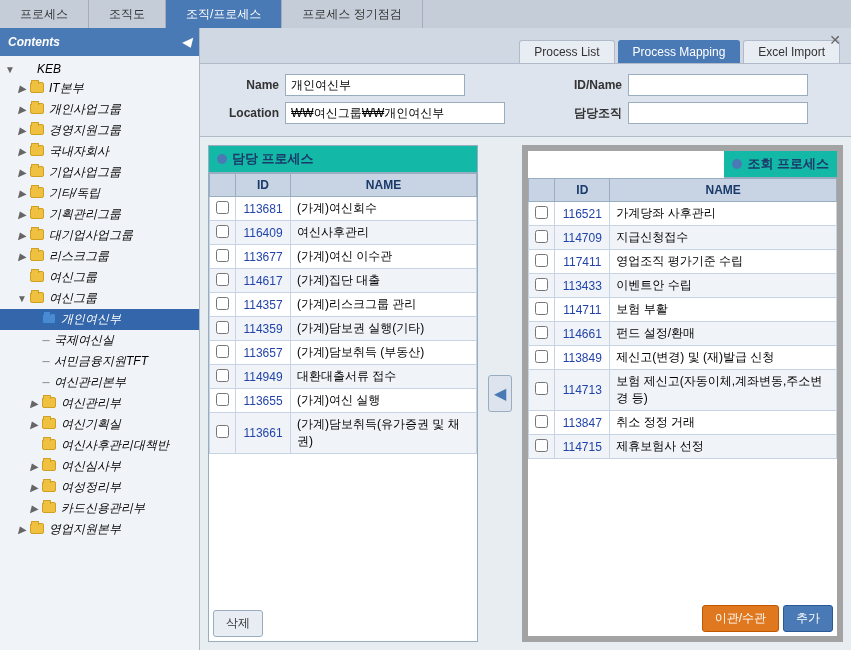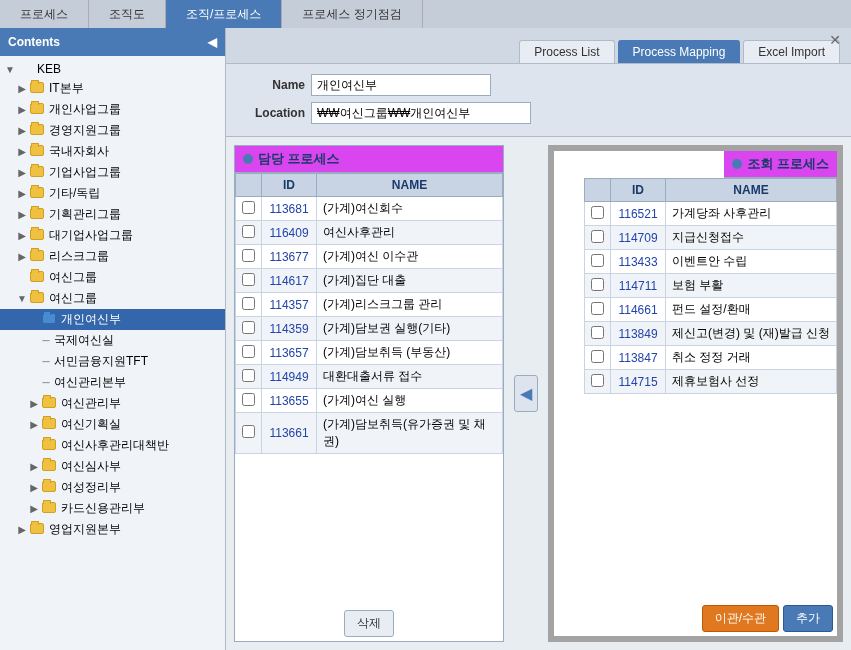--- a/index.html
+++ b/index.html
@@ -7,21 +7,21 @@
 
     
     .top-nav { display: flex; background: #c5cdd8; height: 28px; align-items: stretch; }
     .top-nav-tab { padding: 0 20px; display: flex; align-items: center; cursor: pointer; border-right: 1px solid #aab; color: #333; font-size: 12px; }
     .top-nav-tab.active { background: #4a7ab5; color: white; }
 
     
     .main-layout { display: flex; height: 622px; }
 
     
-    .sidebar { width: 226px; background: #f0f4f8; border-right: 1px solid #b0b8c4; display: flex; flex-direction: column; }
+    .sidebar { width: 200px; background: #f0f4f8; border-right: 1px solid #b0b8c4; display: flex; flex-direction: column; font-style: italic; }
     .sidebar-header { background: #4a7ab5; color: white; padding: 5px 8px; display: flex; justify-content: space-between; align-items: center; font-weight: bold; font-size: 12px; height: 28px; }
     .sidebar-content { overflow-y: auto; flex: 1; padding: 4px 0; }
     .tree-item { display: flex; align-items: center; padding: 2px 4px; cursor: pointer; white-space: nowrap; }
     .tree-item.selected { background: #3366aa; color: white; }
     .tree-item .toggle { width: 12px; text-align: center; color: #666; font-size: 10px; margin-right: 2px; }
     .tree-item .icon { width: 16px; height: 14px; margin-right: 3px; display: inline-block; }
     .folder-icon { background: #f0c040; border: 1px solid #d0a020; border-radius: 2px; width: 14px; height: 11px; position: relative; }
     .folder-icon::before { content: ''; position: absolute; top: -3px; left: 0; width: 6px; height: 3px; background: #f0c040; border: 1px solid #d0a020; border-radius: 1px 1px 0 0; border-bottom: none; }
     .folder-icon-selected { background: #4a8ad0; border-color: #2a6ab0; }
     .folder-icon-selected::before { background: #4a8ad0; border-color: #2a6ab0; }
@@ -45,21 +45,21 @@
     .form-row { display: flex; align-items: center; margin-bottom: 6px; }
     .form-label { width: 65px; color: #333; font-weight: bold; font-size: 12px; text-align: right; margin-right: 6px; }
     .form-input { border: 1px solid #9aacbf; padding: 2px 5px; background: white; height: 22px; width: 180px; font-size: 12px; }
     .form-input-wide { width: 220px; }
 
     
     .panels-container { display: flex; flex: 1; padding: 8px; gap: 6px; overflow: hidden; }
 
     
     .panel-left { flex: 0 0 270px; display: flex; flex-direction: column; border: 1px solid #9aacbf; background: white; }
-    .panel-header { background: #d946ef; padding: 4px 8px; border-bottom: 1px solid #9aacbf; display: flex; align-items: center; }
+    .panel-header { background: #14b8a6; padding: 4px 8px; border-bottom: 1px solid #9aacbf; display: flex; align-items: center; }
     .panel-header-dot { width: 10px; height: 10px; background: #4a7ab5; border-radius: 50%; margin-right: 5px; }
     .panel-title { font-weight: bold; color: #1a3a6a; font-size: 13px; }
 
     .process-table { width: 100%; border-collapse: collapse; font-size: 12px; }
     .process-table th { background: #c8d4e4; border: 1px solid #9aacbf; padding: 4px 6px; text-align: center; color: #1a3a6a; font-weight: bold; }
     .process-table td { border: 1px solid #c8d4e4; padding: 3px 6px; text-align: center; }
     .process-table tr:nth-child(even) td { background: #f0f4f8; }
     .process-table td.name-cell { text-align: left; }
     .process-table td.chk { width: 20px; }
     .process-table td.id-cell { width: 55px; color: #2244aa; }
@@ -71,21 +71,21 @@
     
     .panel-right { flex: 1; display: flex; flex-direction: column; border: 6px solid #a3a3a3; background: white; align-items: flex-end; }
     .btn { padding: 4px 12px; border: 1px solid #9aacbf; background: #e8edf4; cursor: pointer; font-size: 12px; border-radius: 3px; }
     .btn-delete { background: #e8edf4; border-color: #9aacbf; color: #333; }
     .btn-blue { background: #4a7ab5; color: white; border-color: #2a5a95; }
     .btn-orange { background: #e07820; color: white; border-color: #c05800; }
 
     .checkbox-cell { width: 18px; }
     input[type="checkbox"] { width: 13px; height: 13px; }
 
-    .bottom-btns-left { display: flex; justify-content: center; padding: 4px; }
+    .bottom-btns-left { display: flex; justify-content: flex-start; padding: 4px; }
     .bottom-btns-right { display: flex; justify-content: flex-end; padding: 4px; gap: 4px; }
   </style>
 </head>
 <body>
 
 <div class="top-nav">
   <div class="top-nav-tab">프로세스</div>
   <div class="top-nav-tab">조직도</div>
   <div class="top-nav-tab active">조직/프로세스</div>
   <div class="top-nav-tab">프로세스 정기점검</div>
@@ -289,20 +289,30 @@
 
     <div class="form-area">
       <div class="form-left">
         <div class="form-row">
           <span class="form-label">Name</span>
           <input type="text" class="form-input" value="개인여신부" style="">
         </div>
         <div class="form-row">
           <span class="form-label">Location</span>
           <input type="text" class="form-input form-input-wide" value="₩₩여신그룹₩₩개인여신부" style="">
+        </div>
+      </div>
+      <div class="form-right">
+        <div class="form-row">
+          <span class="form-label">ID/Name</span>
+          <input type="text" class="form-input" style="">
+        </div>
+        <div class="form-row">
+          <span class="form-label">담당조직</span>
+          <input type="text" class="form-input" style="">
         </div>
       </div>
     </div>
 
     <div class="panels-container">
 
       <div class="panel-left">
         <div class="panel-header">
           <div class="panel-header-dot"></div>
           <span class="panel-title">담당 프로세스</span>
@@ -401,37 +411,47 @@
       <td class="id-cell">116521</td>
       <td class="name-cell">가계당좌 사후관리</td>
     </tr>
                 <tr>
       <td class="chk"><input type="checkbox" style=""></td>
       <td class="id-cell">114709</td>
       <td class="name-cell">지급신청접수</td>
     </tr>
                 <tr>
       <td class="chk"><input type="checkbox" style=""></td>
+      <td class="id-cell">117411</td>
+      <td class="name-cell">영업조직 평가기준 수립</td>
+    </tr>
+                <tr>
+      <td class="chk"><input type="checkbox" style=""></td>
       <td class="id-cell">113433</td>
       <td class="name-cell">이벤트안 수립</td>
     </tr>
                 <tr>
       <td class="chk"><input type="checkbox" style=""></td>
       <td class="id-cell">114711</td>
       <td class="name-cell">보험 부활</td>
     </tr>
                 <tr>
       <td class="chk"><input type="checkbox" style=""></td>
       <td class="id-cell">114661</td>
       <td class="name-cell">펀드 설정/환매</td>
     </tr>
                 <tr>
       <td class="chk"><input type="checkbox" style=""></td>
       <td class="id-cell">113849</td>
       <td class="name-cell">제신고(변경) 및 (재)발급 신청</td>
+    </tr>
+                <tr>
+      <td class="chk"><input type="checkbox" style=""></td>
+      <td class="id-cell">114713</td>
+      <td class="name-cell">보험 제신고(자동이체,계좌변동,주소변경 등)</td>
     </tr>
                 <tr>
       <td class="chk"><input type="checkbox" style=""></td>
       <td class="id-cell">113847</td>
       <td class="name-cell">취소 정정 거래</td>
     </tr>
                 <tr>
       <td class="chk"><input type="checkbox" style=""></td>
       <td class="id-cell">114715</td>
       <td class="name-cell">제휴보험사 선정</td>

